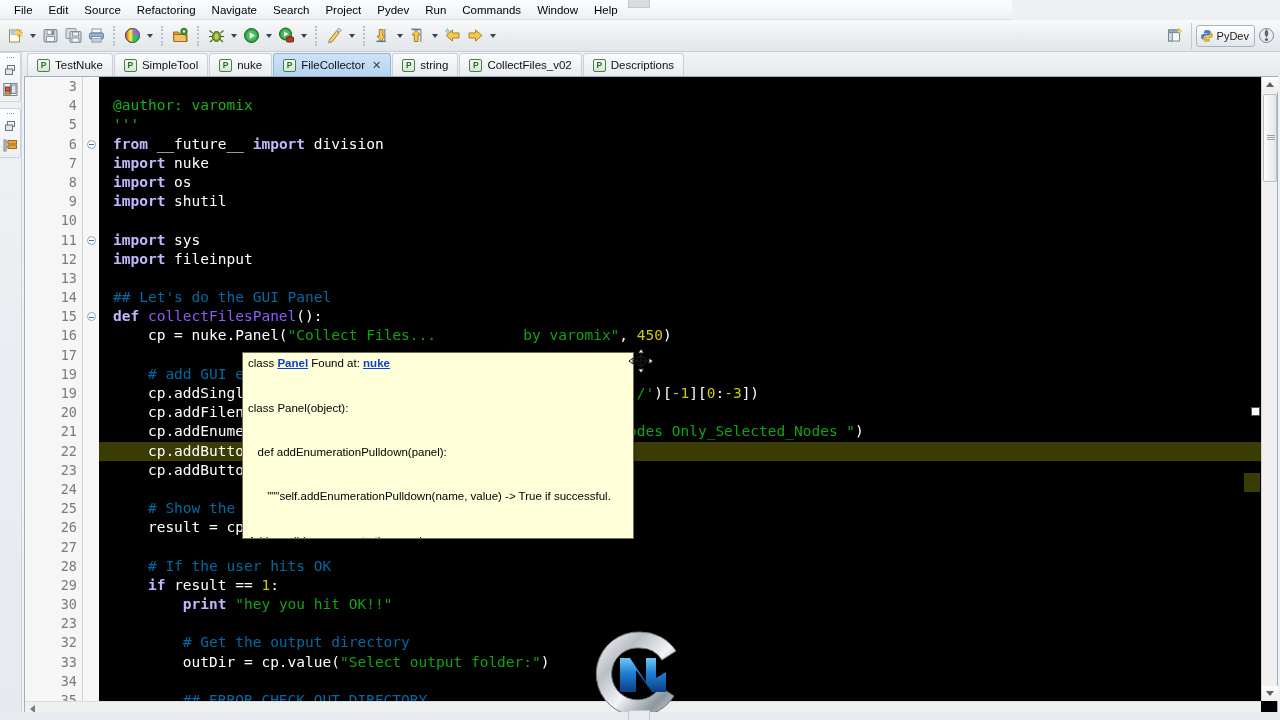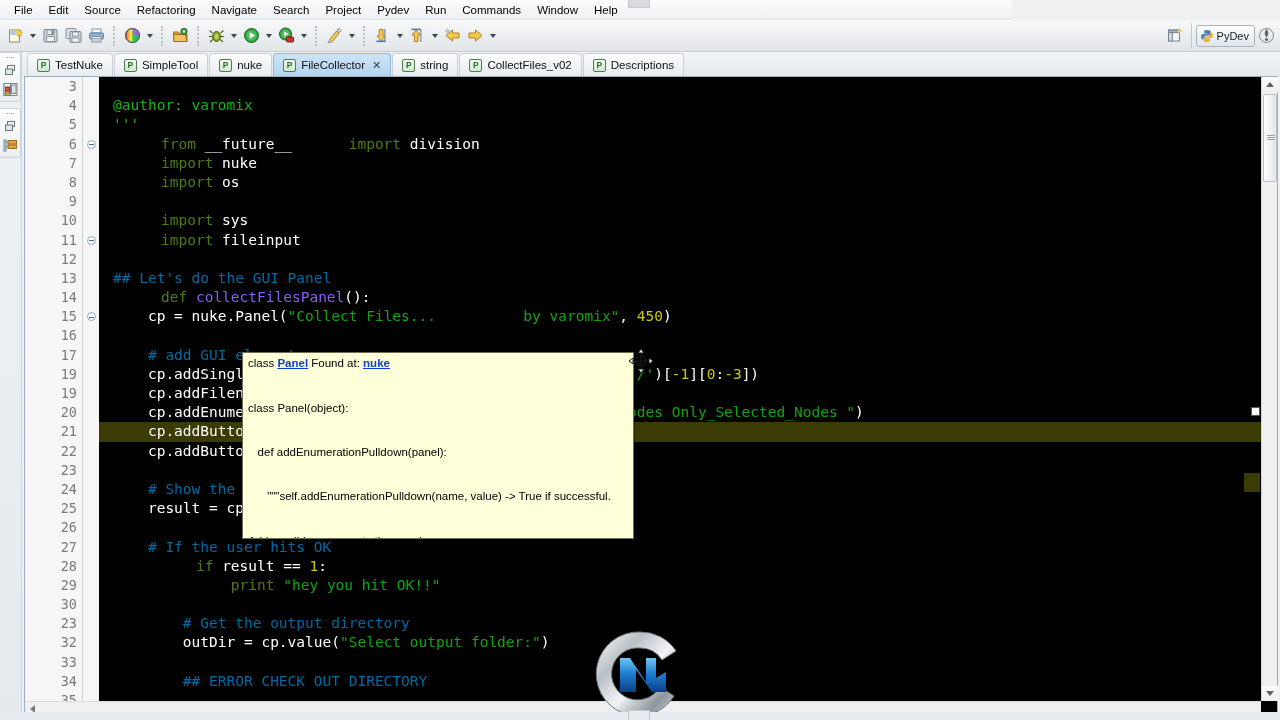--- a/index.html
+++ b/index.html
@@ -129,21 +129,21 @@
   .code {
     position: absolute; left: 74px; top: 0; right: 16px; bottom: 14px;
     background: #000; overflow: hidden;
   }
   .cline {
     height: 19.2px; line-height: 19.2px; white-space: pre;
     font-family: "DejaVu Sans Mono", monospace; font-size: 14.5px;
     color: #ffffff; padding-left: 14px;
   }
   .cline.hl { background: #3b3b06; }
-  .kw { color: #4d7c0f; font-weight: normal; margin-left: 48px; }
+  .kw { color: #c4b5fd; font-weight: bold; }
   .fn { color: #8b5cf6; font-weight: normal; }
   .str { color: #12a312; }
   .cmt { color: #0369a1; }
   .doc { color: #19b319; }
   .num { color: #cfc907; }
   .plain { color: #ffffff; }
 
   
   .vscroll {
     position: absolute; right: 0; top: 0; width: 16px; bottom: 14px;
@@ -595,20 +595,21 @@
           <div class="fold"></div>
           <div class="fold"></div>
         </div>
       <div class="code" id="codearea">
           <div class="cline">&nbsp;</div>
           <div class="cline"><span class="doc">@author: varomix</span></div>
           <div class="cline"><span class="doc">'''</span></div>
           <div class="cline"><span class="kw">from </span><span class="plain">__future__ </span><span class="kw">import </span><span class="plain">division</span></div>
           <div class="cline"><span class="kw">import </span><span class="plain">nuke</span></div>
           <div class="cline"><span class="kw">import </span><span class="plain">os</span></div>
+          <div class="cline"><span class="kw">import </span><span class="plain">shutil</span></div>
           <div class="cline">&nbsp;</div>
           <div class="cline"><span class="kw">import </span><span class="plain">sys</span></div>
           <div class="cline"><span class="kw">import </span><span class="plain">fileinput</span></div>
           <div class="cline">&nbsp;</div>
           <div class="cline"><span class="cmt">## Let's do the GUI Panel</span></div>
           <div class="cline"><span class="kw">def </span><span class="fn">collectFilesPanel</span><span class="plain">():</span></div>
           <div class="cline"><span class="plain">    cp = nuke.Panel(</span><span class="str">"Collect Files...          by varomix"</span><span class="plain">, </span><span class="num">450</span><span class="plain">)</span></div>
           <div class="cline">&nbsp;</div>
           <div class="cline"><span class="cmt">    # add GUI elements</span></div>
           <div class="cline"><span class="plain">    cp.addSingleLineInput(</span><span class="str">"Name"</span><span class="plain">, nuke.root().name().split(</span><span class="str">'/'</span><span class="plain">)[</span><span class="num">-1</span><span class="plain">][</span><span class="num">0</span><span class="plain">:</span><span class="num">-3</span><span class="plain">])</span></div>

